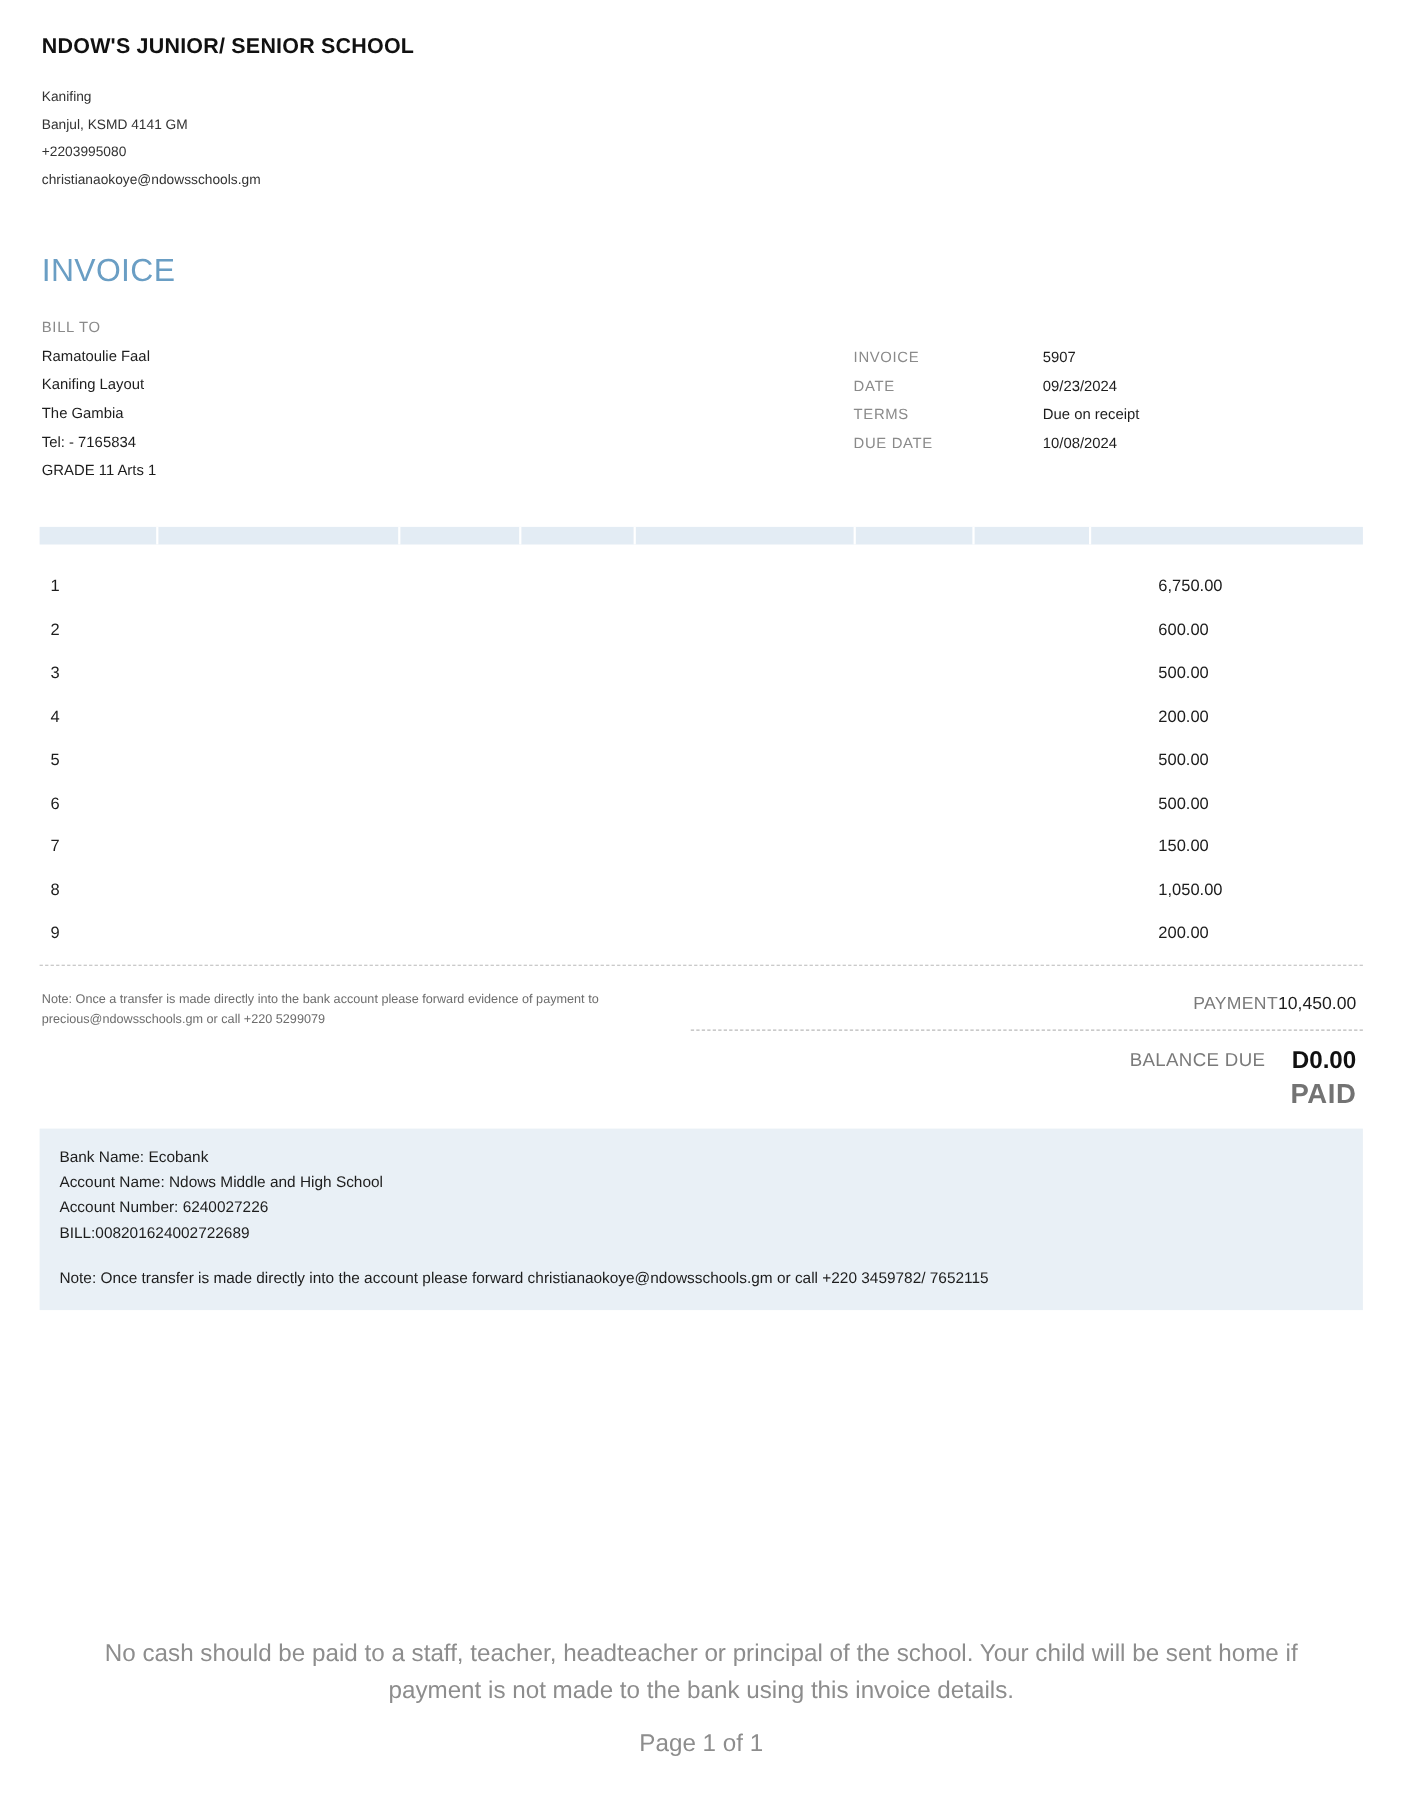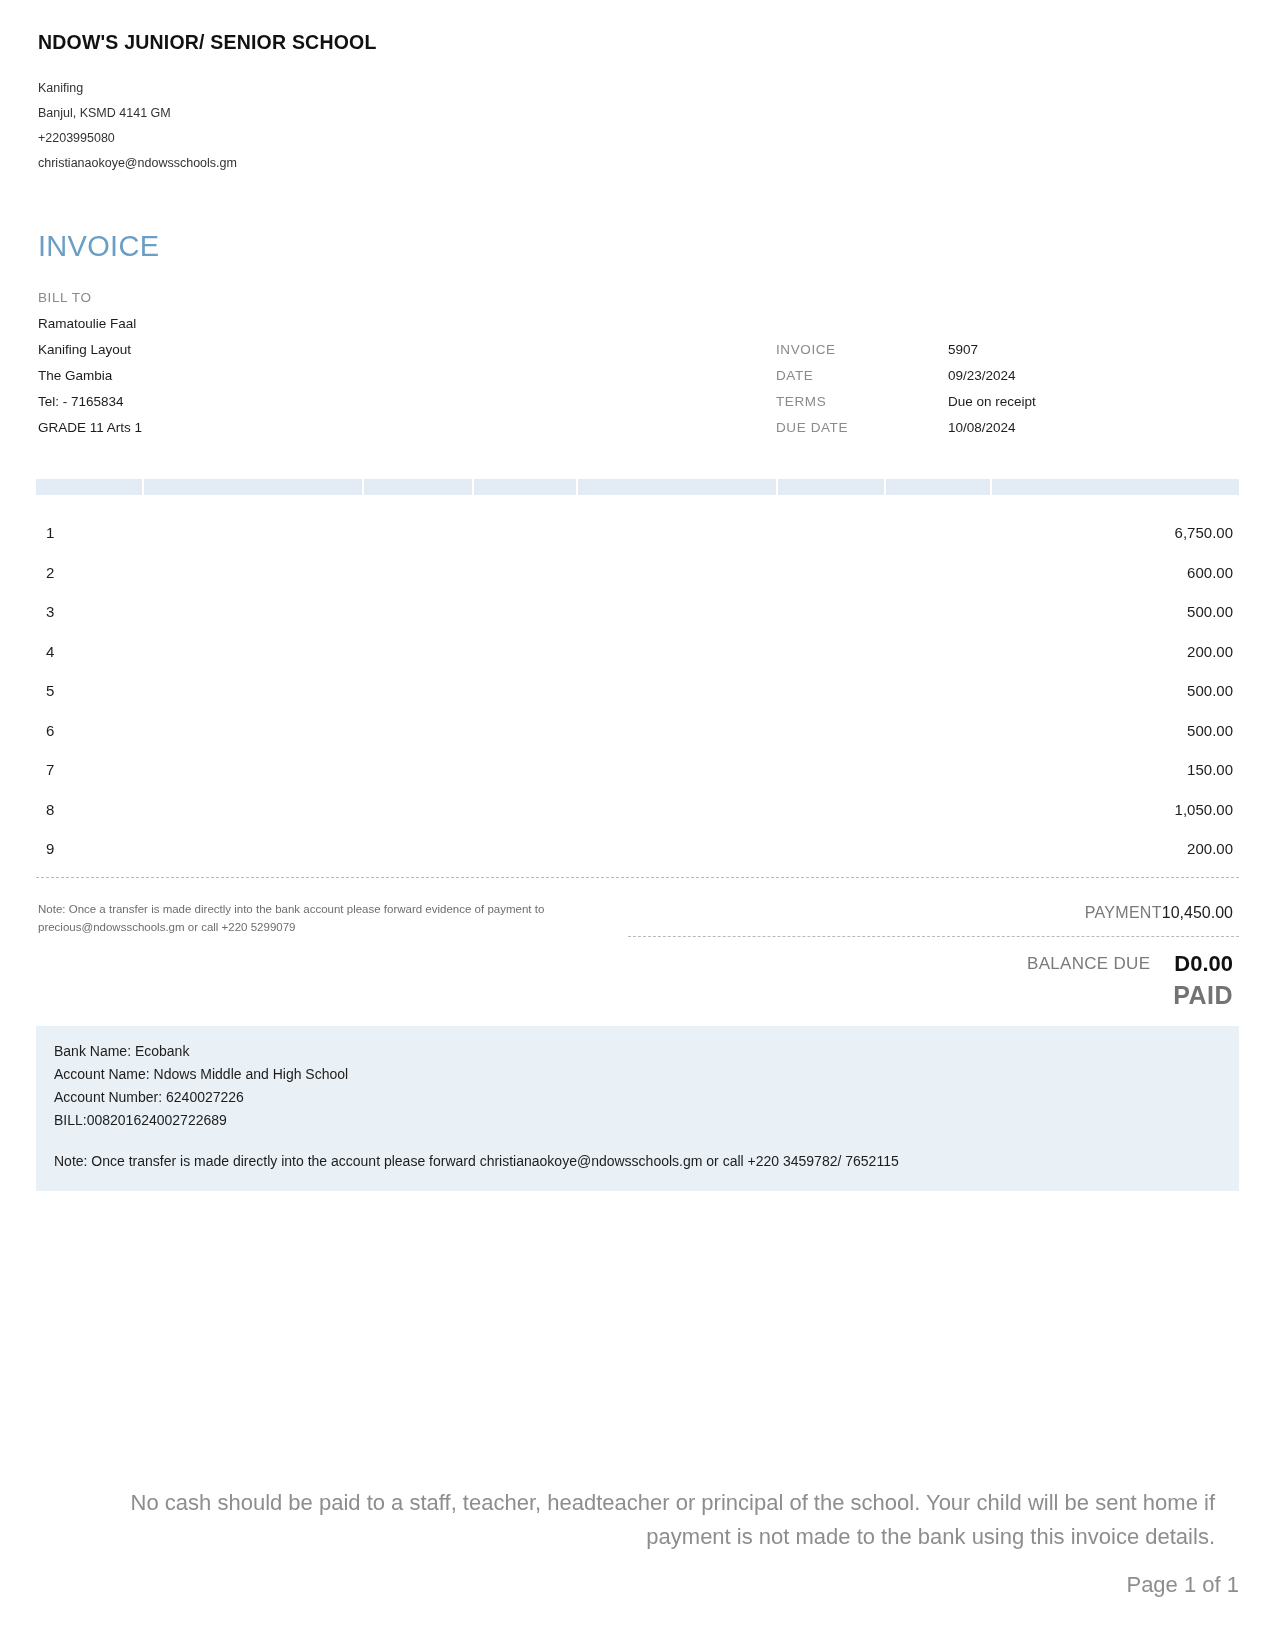--- a/index.html
+++ b/index.html
@@ -48,21 +48,21 @@
     font-size: 29px;
     color: #6a9ec4;
     font-weight: normal;
     letter-spacing: 0.3px;
   }
 
   
   .meta-wrap {
     margin-top: 22px;
     display: flex;
-    align-items: flex-end;
+    align-items: center;
   }
   .bill-to {
     width: 700px;
     padding-left: 2px;
   }
   .bill-to-label {
     font-size: 13.5px;
     color: #8a8a8a;
     letter-spacing: 0.6px;
     line-height: 26px;
@@ -124,21 +124,21 @@
   }
   .item-num {
     width: 20px;
     padding-left: 10px;
   }
   .item-desc {
     flex: 1;
   }
   .item-amount {
     width: 180px;
-    text-align: right;
+    text-align: left;
     padding-right: 6px;
   }
 
   .dash-sep {
     border-top: 1px dashed #b9b9b9;
     margin-top: 8px;
   }
 
   
   .totals-wrap {
@@ -220,21 +220,21 @@
     color: #1d1d1d;
     line-height: 23px;
   }
 
   
   .footer {
     position: absolute;
     left: 36px;
     right: 36px;
     bottom: 52px;
-    text-align: right;
+    text-align: center;
     color: #8d8d8d;
   }
   .footer-warning {
     font-size: 22px;
     line-height: 34px;
     padding: 0 24px;
   }
   .footer-page {
     margin-top: 18px;
     font-size: 22px;

